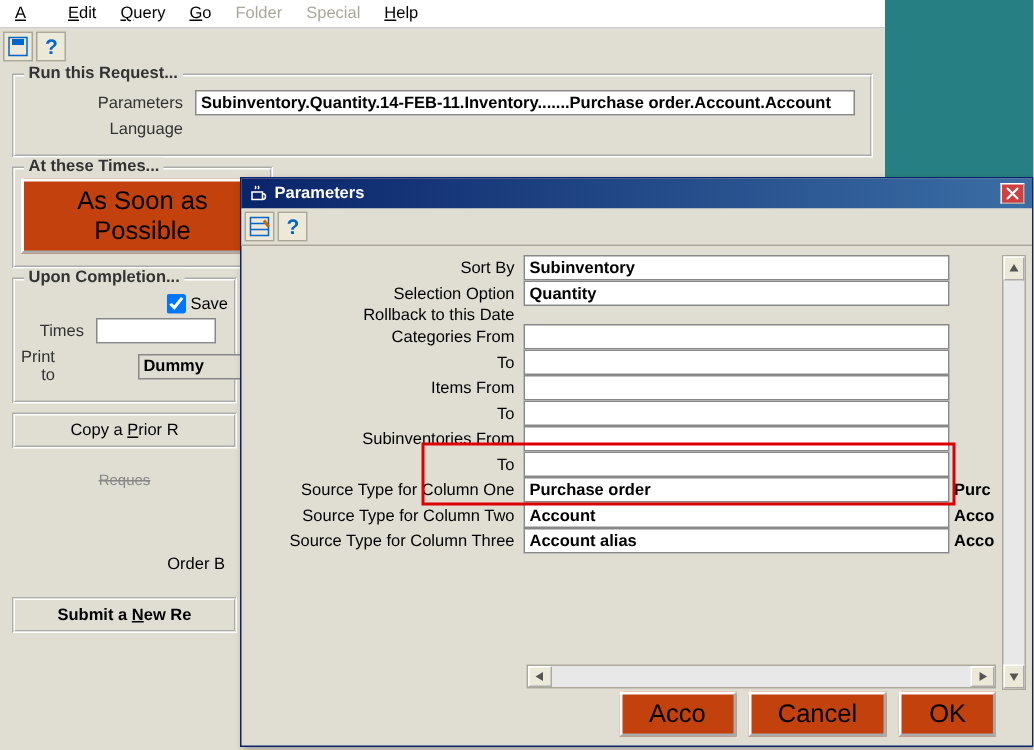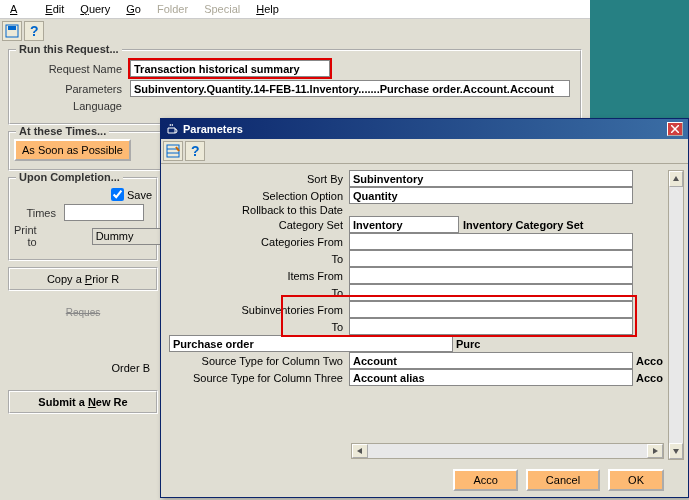--- a/index.html
+++ b/index.html
@@ -12,21 +12,21 @@
 .toolbtn { width: 20px; height: 20px; border: 1px solid #aca899; background: #ece9d8; display: flex; align-items: center; justify-content: center; cursor: pointer; }
 .toolbtn svg { width: 14px; height: 14px; }
 .main-panel { padding: 6px 8px; background: #e0ded3; position: relative; width: 590px; }
 .group { border: 2px groove #fff; padding: 6px 4px 8px; margin-bottom: 6px; position: relative; }
 .group-title { position: absolute; top: -8px; left: 6px; background: #e0ded3; padding: 0 3px; font-weight: bold; color: #333; }
 .form-row { display: flex; align-items: center; margin: 3px 0; }
 .form-label { width: 116px; text-align: right; padding-right: 8px; color: #333; }
 .form-input { border: 1px solid #888; background: #fff; padding: 1px 3px; height: 17px; font-size: 11px; font-family: inherit; }
 .form-input-ro { background: #e0ded3; }
 .highlight-red { outline: 2px solid #d00; outline-offset: 0px; }
-.btn { border: 2px outset #fff; background: #fdba74; padding: 3px 18px; font-size: 11px; cursor: pointer; font-family: inherit; }
+.btn { border: 2px outset #fff; background: #c2410c; padding: 3px 18px; font-size: 17px; cursor: pointer; font-family: inherit; }
 .checkbox { margin-right: 3px; }
 .link-btn { text-align: center; padding: 4px; border: 2px groove #fff; margin-top: 4px; }
 .link-btn span u { text-decoration: underline; }
 .right-edge { position: absolute; top: 0; left: 590px; width: 99px; height: 120px; background: #268083; }
 .dialog { position: absolute; top: 118px; left: 160px; width: 529px; height: 380px; background: #e0ded3; border: 1px solid #0a246a; box-shadow: 2px 2px 5px rgba(0,0,0,0.3); }
 .dialog-title { background: linear-gradient(to right, #0a246a, #3b6ea5); color: #fff; padding: 3px 5px; display: flex; align-items: center; justify-content: space-between; font-weight: bold; }
 .dialog-title-left { display: flex; align-items: center; gap: 4px; }
 .dialog-close { width: 16px; height: 14px; background: #d04040; border: 1px outset #fff; display: flex; align-items: center; justify-content: center; cursor: pointer; }
 .dialog-close svg { width: 8px; height: 8px; }
 .dialog-toolbar { padding: 2px; display: flex; gap: 2px; background: #e0ded3; border-bottom: 1px solid #aca899; }
@@ -71,24 +71,20 @@
     <svg viewBox="0 0 14 14">
         <text x="3" y="12" font-size="14" font-weight="bold" fill="#06c">?</text>
       </svg>
   </div>
 </div>
 
 <div class="main-panel">
   <div class="group">
     <span class="group-title">Run this Request...</span>
     <div class="form-row">
-      <span class="form-label">Request Name</span>
-      <input class="form-input highlight-red" style="width: 200px; font-weight: bold;" value="Transaction historical summary">
-    </div>
-    <div class="form-row">
       <span class="form-label">Parameters</span>
       <input class="form-input" style="width: 440px; font-weight: bold;" value="Subinventory.Quantity.14-FEB-11.Inventory.......Purchase order.Account.Account">
     </div>
     <div class="form-row">
       <span class="form-label">Language</span>
     </div>
   </div>
 
   <div class="group" style="width:174px">
     <span class="group-title">At these Times...</span>
@@ -100,21 +96,21 @@
     <div class="form-row" style="justify-content:flex-end">
       <input type="checkbox" checked="" class="checkbox" style="">
       <span>Save</span>
     </div>
     <div class="form-row">
       <span class="form-label" style="width:50px">Times</span>
       <input class="form-input" style="width: 80px;">
     </div>
     <div class="form-row">
       <span class="form-label" style="width:50px">Print to</span>
-      <input class="form-input form-input-ro" style="width: 80px; font-weight: normal; margin-left: 47px;" value="Dummy">
+      <input class="form-input form-input-ro" style="width: 80px; font-weight: bold; margin-left: 47px;" value="Dummy">
     </div>
   </div>
 
   <div class="link-btn" style="width:150px"><span>Copy a <u>P</u>rior R</span></div>
   <div style="height:8px"></div>
   <div class="link-btn" style="width:150px;color:#888;text-decoration:line-through;border:none;font-size:10px">Reques</div>
   <div style="height:40px"></div>
   <div style="width:150px;text-align:right;padding-right:8px">Order B</div>
   <div style="height:12px"></div>
   <div class="link-btn" style="width:150px"><span><b>Submit a <u>N</u>ew Re</b></span></div>
@@ -156,25 +152,20 @@
         <input class="param-input" value="Subinventory" style="">
       </div>
     <div class="param-row">
         <span class="param-label">Selection Option</span>
         <input class="param-input" value="Quantity" style="">
       </div>
     <div class="param-row">
         <span class="param-label">Rollback to this Date</span>
       </div>
     <div class="param-row">
-        <span class="param-label">Category Set</span>
-        <input class="param-input short" value="Inventory" style="">
-        <span class="param-side">Inventory Category Set</span>
-      </div>
-    <div class="param-row">
         <span class="param-label">Categories From</span>
         <input class="param-input" style="">
       </div>
     <div class="param-row">
         <span class="param-label">To</span>
         <input class="param-input" style="">
       </div>
     <div class="param-row">
         <span class="param-label">Items From</span>
         <input class="param-input" style="">
@@ -185,20 +176,21 @@
       </div>
     <div class="param-row">
         <span class="param-label">Subinventories From</span>
         <input class="param-input" style="">
       </div>
     <div class="param-row">
         <span class="param-label">To</span>
         <input class="param-input" style="">
       </div>
     <div class="param-row">
+        <span class="param-label">Source Type for Column One</span>
         <input class="param-input" value="Purchase order" style="">
         <span class="overflow-text">Purc</span>
       </div>
     <div class="param-row">
         <span class="param-label">Source Type for Column Two</span>
         <input class="param-input" value="Account" style="">
         <span class="overflow-text">Acco</span>
       </div>
     <div class="param-row">
         <span class="param-label">Source Type for Column Three</span>

